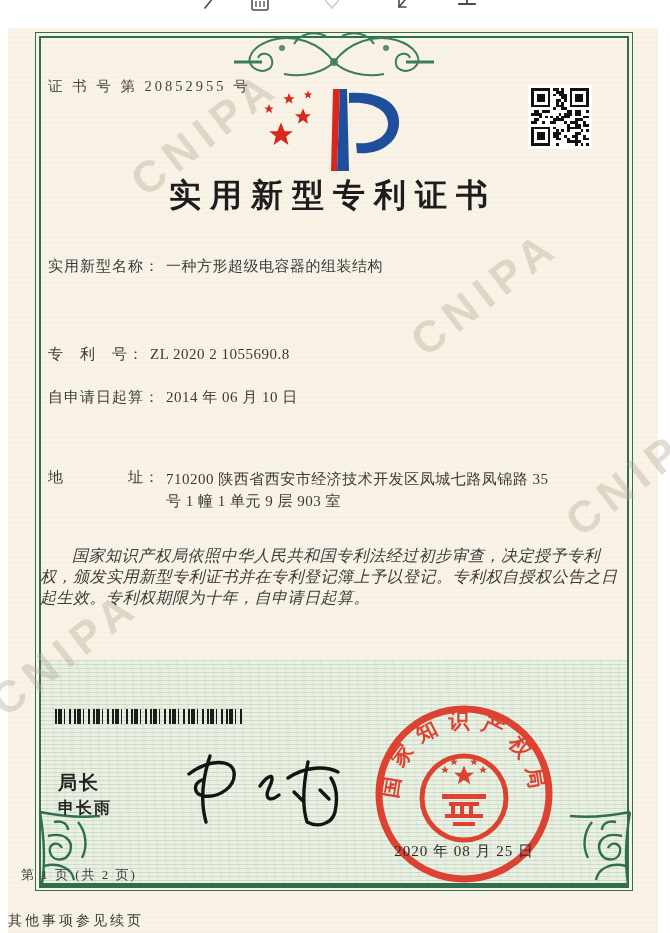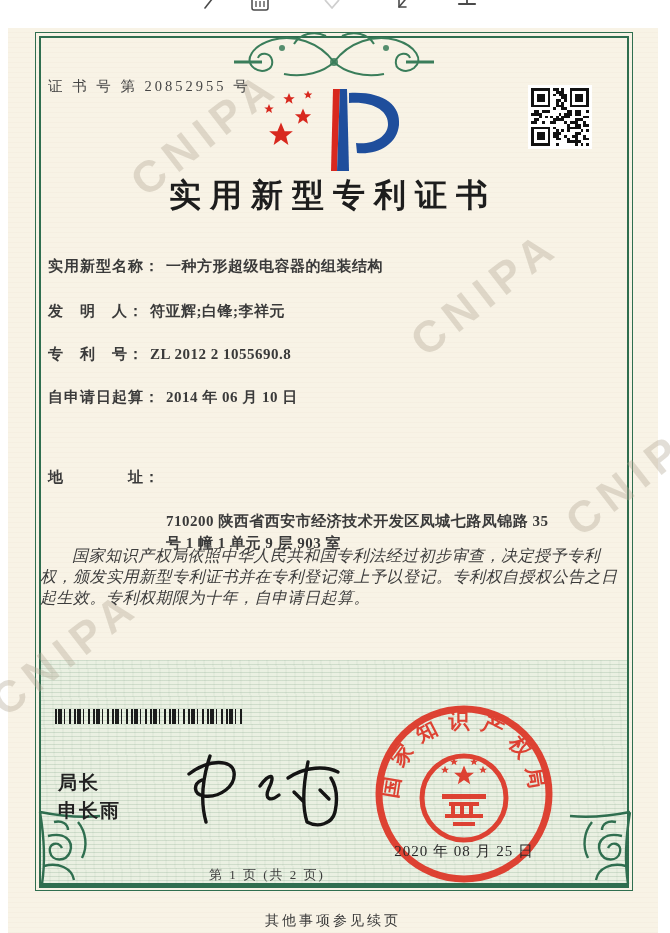--- a/index.html
+++ b/index.html
@@ -23,41 +23,41 @@
         background-image:repeating-linear-gradient(0deg,rgba(110,150,120,0.22) 0 1px,transparent 1px 4px),
                          repeating-linear-gradient(88deg,rgba(110,150,120,0.06) 0 2px,transparent 2px 9px);}
   
   .wm{position:absolute;font-family:"Liberation Sans","DejaVu Sans",sans-serif;font-weight:bold;
       font-size:44px;letter-spacing:8px;color:rgba(178,168,150,0.38);transform:rotate(-38deg);
       pointer-events:none;white-space:nowrap;}
   
   .certno{position:absolute;left:40px;top:49px;font-size:14.5px;letter-spacing:3px;color:#454545;}
   .title{position:absolute;left:0;top:146px;width:650px;text-align:center;font-size:32px;font-weight:bold;
          letter-spacing:9px;color:#1d1d1d;}
-  .row{position:absolute;left:40px;font-size:15px;color:#3a3a3a;white-space:nowrap;font-weight:bold;}
+  .row{position:absolute;left:40px;font-size:15px;color:#3a3a3a;white-space:nowrap;}
   .row .lbl{letter-spacing:1px;}
   .row .val{margin-left:6px;letter-spacing:0.5px;}
-  .addr-val{display:inline-block;vertical-align:top;margin-left:6px;letter-spacing:0.5px;line-height:22px;margin-top:42px;}
+  .addr-val{display:inline-block;vertical-align:top;margin-left:6px;letter-spacing:0.5px;line-height:22px;}
   .grant-right{position:absolute;left:324px;top:0;}
   .paras{position:absolute;left:32px;top:517px;width:592px;font-size:16px;line-height:21px;
          color:#3c3c3c;font-style:italic;}
   .paras p{margin:0;text-indent:2em;letter-spacing:0.5px;}
   
   .barcode{position:absolute;left:47px;top:681px;width:188px;height:15px;
            background:repeating-linear-gradient(90deg,#1c1c1c 0 2px,transparent 2px 3px,#1c1c1c 3px 7px,
             transparent 7px 9px,#1c1c1c 9px 10px,transparent 10px 14px,#1c1c1c 14px 16px,transparent 16px 19px);}
   .sig-title{position:absolute;left:50px;top:742px;font-family:"Liberation Sans","DejaVu Sans",sans-serif;
              font-size:19px;font-weight:600;letter-spacing:2px;color:#222;}
   .sig-name{position:absolute;left:50px;top:770px;font-family:Liberation Serif, serif;
-            font-size:19px;font-weight:600;letter-spacing:2px;color:#222;}
+            font-size:16px;font-weight:600;letter-spacing:2px;color:#222;}
   .signature-svg{position:absolute;left:172px;top:714px;}
   .seal-svg{position:absolute;left:354px;top:664px;}
-  .page-info{position:absolute;left:0;top:838px;width:518px;text-align:center;font-size:13px;
+  .page-info{position:absolute;left:13px;top:838px;width:518px;text-align:left;font-size:13px;
              letter-spacing:2px;color:#3c3c3c;}
-  .cont-note{position:absolute;left:0;top:884px;width:650px;text-align:center;font-size:14px;
+  .cont-note{position:absolute;left:0;top:884px;width:650px;font-size:14px;
              letter-spacing:3px;color:#3a3a3a;}
   .logo-svg{position:absolute;left:237px;top:55px;}
   .qr-svg{position:absolute;left:520px;top:57px;background:#ffffff;padding:3px;}
   .ornament-top{position:absolute;left:216px;top:-4px;}
   .corner{position:absolute;}
   .corner.left{left:26px;top:778px;}
   .corner.right{left:548px;top:778px;transform:scaleX(-1);}
 </style>
 </head>
 <body>
@@ -273,25 +273,22 @@
           <rect x="20" y="18" width="1" height="1"></rect>
           <rect x="20" y="20" width="1" height="1"></rect>
         </g>
     </svg>
 
     <div class="title">实用新型专利证书</div>
 
     <div class="row" style="top:229px">
       <span class="lbl">实用新型名称：</span><span class="val">一种方形超级电容器的组装结构</span>
     </div>
-    <div class="row" style="top:274px">
-      <span class="lbl">发　明　人：</span><span class="val">符亚辉;白锋;李祥元</span>
-    </div>
     <div class="row" style="top:317px">
-      <span class="lbl">专　利　号：</span><span class="val">ZL 2012 2 1055690.8</span>
+      <span class="lbl">专　利　号：</span><span class="val">ZL 2020 2 1055690.8</span>
     </div>
     <div class="row" style="top:360px">
       <span class="lbl">自申请日起算：</span><span class="val">2014 年 06 月 10 日</span>
     </div>
     <div class="row" style="top:440px">
       <span class="lbl" style="vertical-align:top">地　　　　址：</span><span class="addr-val"><span>710200 陕西省西安市经济技术开发区凤城七路凤锦路 35</span><br><span>号 1 幢 1 单元 9 层 903 室</span></span>
     </div>
 
     <div class="paras">
       <p>国家知识产权局依照中华人民共和国专利法经过初步审查，决定授予专利权，颁发实用新型专利证书并在专利登记簿上予以登记。专利权自授权公告之日起生效。专利权期限为十年，自申请日起算。</p>

